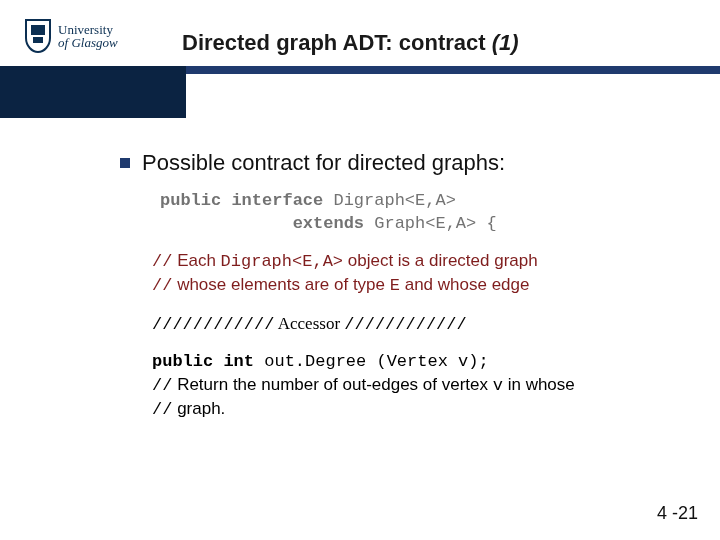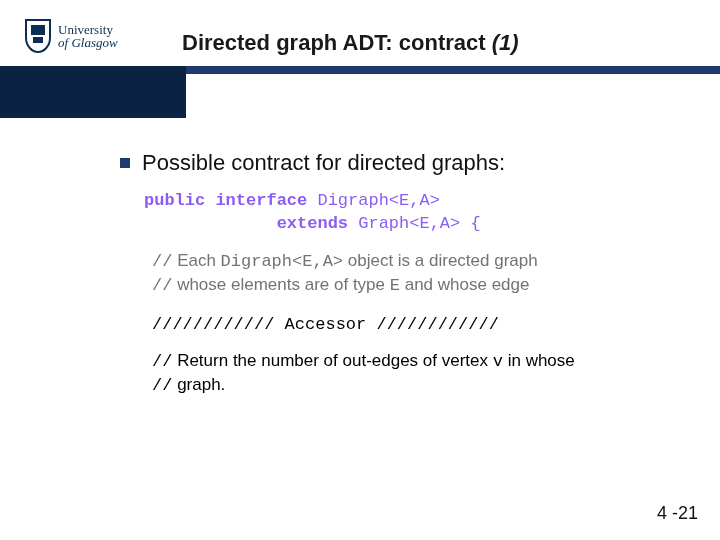--- a/index.html
+++ b/index.html
@@ -91,44 +91,44 @@
     height: 10px;
     background: #1f3a6e;
     margin-top: 8px;
     flex-shrink: 0;
   }
   .bullet-text {
     font-size: 22px;
     color: #111;
   }
   .code-block {
-    margin-left: 24px;
+    margin-left: 40px;
     font-family: "Courier New", Courier, monospace;
     font-size: 17px;
     line-height: 1.35;
-    color: #8b5cf6;
+    color: #737373;
     white-space: pre;
   }
   .code-block .kw { font-weight: bold; }
   .comment-block {
     margin-left: 32px;
     font-size: 17px;
     line-height: 1.35;
-    color: #737373;
+    color: #7f1d1d;
     margin-top: 14px;
   }
   .comment-block .mono { font-family: "Courier New", Courier, monospace; }
   .comment-block .sans { font-family: Arial, Helvetica, sans-serif; }
   .accessor-line {
     margin-left: 32px;
     margin-top: 16px;
     font-size: 17px;
   }
   .accessor-line .mono { font-family: "Courier New", Courier, monospace; }
-  .accessor-line .sans { font-family: Liberation Mono, monospace; }
+  .accessor-line .sans { font-family: Liberation Serif, serif; }
   .method-block {
     margin-left: 32px;
     margin-top: 16px;
     font-size: 17px;
     line-height: 1.35;
   }
   .method-block .mono { font-family: "Courier New", Courier, monospace; }
   .method-block .kw { font-family: "Courier New", Courier, monospace; font-weight: bold; }
   .method-block .sans { font-family: Arial, Helvetica, sans-serif; }
   .slide-number {
@@ -176,19 +176,20 @@
   <div class="comment-block">
     <div><span class="mono">//</span><span class="sans"> Each </span><span class="mono">Digraph&lt;E,A&gt;</span><span class="sans"> object is a directed graph</span></div>
     <div><span class="mono">//</span><span class="sans"> whose elements are of type </span><span class="mono">E</span><span class="sans"> and whose edge</span></div>
   </div>
 
   <div class="accessor-line">
     <span class="mono">////////////</span><span class="sans"> Accessor </span><span class="mono">////////////</span>
   </div>
 
   <div class="method-block">
+    <div><span class="kw">public</span><span class="mono"> </span><span class="kw">int</span><span class="mono"> out.Degree (Vertex v);</span></div>
     <div><span class="mono">//</span><span class="sans"> Return the number of out-edges of vertex </span><span class="mono">v</span><span class="sans"> in whose</span></div>
     <div><span class="mono">//</span><span class="sans"> graph.</span></div>
   </div>
 
 </div>
 
 <div class="slide-number">4 -21</div>
 
 </body></html>

